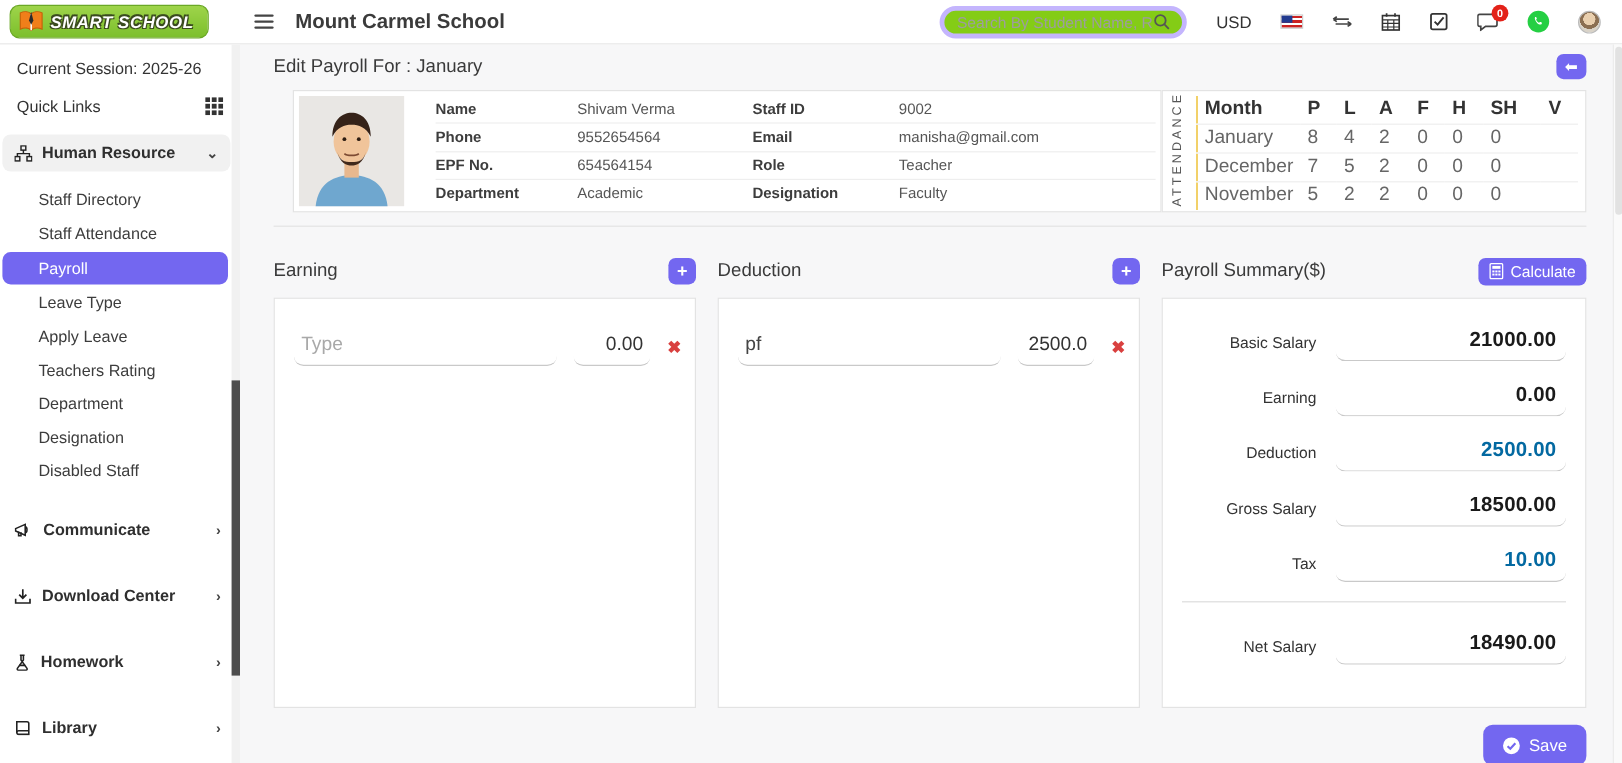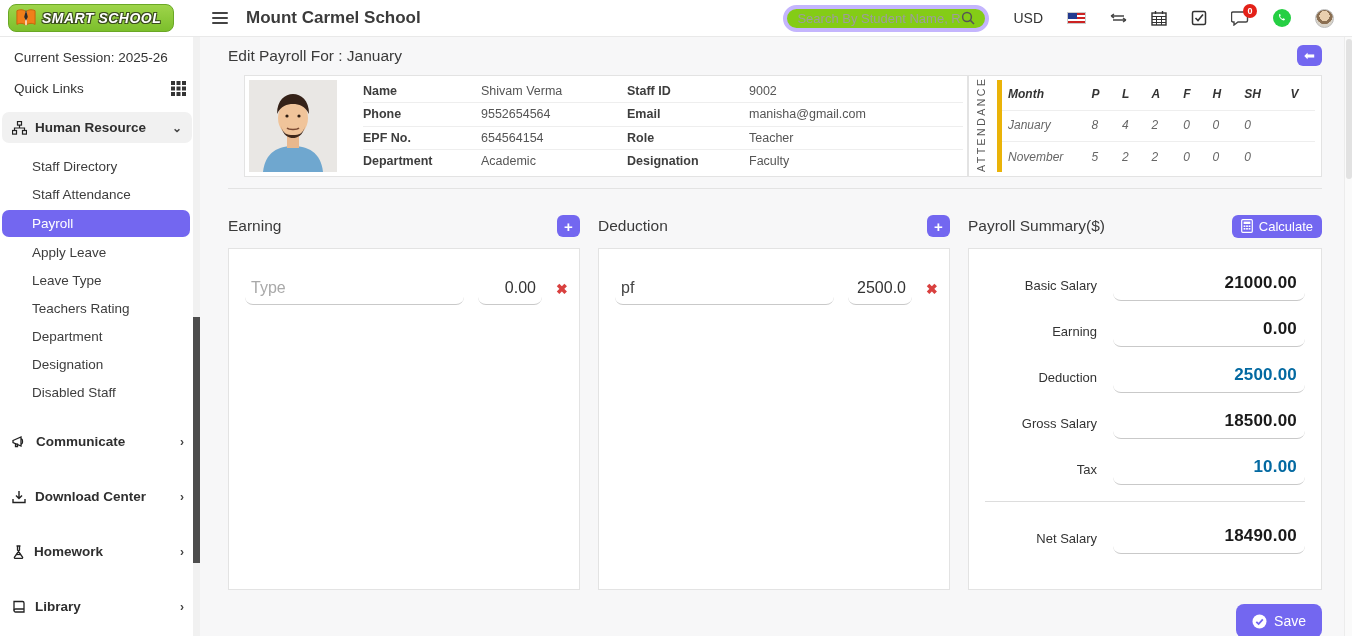--- a/index.html
+++ b/index.html
@@ -59,21 +59,21 @@
   .staff-card { width:724px; height:102px; display:flex; padding:4px; }
   .staff-photo { width:88px; height:92px; flex-shrink:0; }
   .staff-table { flex:1; margin-left:26px; display:flex; flex-direction:column; }
   .staff-tr { flex:1; display:grid; grid-template-columns:118px 146px 122px 1fr; align-items:center; border-bottom:1px solid #eee; font-size:12.5px; }
   .staff-tr:last-child { border-bottom:none; }
   .staff-tr .lbl { font-weight:bold; color:#3d3d3d; }
   .staff-tr .val { color:#555; }
 
   .att-card { width:354px; height:102px; display:flex; padding:4px 6px; }
   .att-side { writing-mode:vertical-rl; transform:rotate(180deg); font-size:10.5px; color:#555; letter-spacing:2.5px; text-align:center; width:18px; }
-  .att-table { flex:1; border-left:5px solid #eab308; margin-left:4px; border-collapse:collapse; font-size:12px;font-style:italic; }
+  .att-table { flex:1; border-left:1px solid #eab308; margin-left:4px; border-collapse:collapse; font-size:16px; }
   .att-table th { font-weight:bold; color:#333; text-align:left; padding:2px 3px 3px 6px; }
   .att-table td { color:#666; padding:2px 3px 3px 6px; border-top:1px solid #eee; }
   .att-table .mcol { width:86px; }
 
   .hr-divider { border:none; border-top:1px solid #e3e3e3; margin-top:11px; }
 
   .cols-row { display:flex; justify-content:space-between; margin-top:24px; }
   .col-earning, .col-deduction { width:352px; }
   .col-summary { width:354px; }
   .col-head { display:flex; justify-content:space-between; align-items:center; height:26px; margin-bottom:9px; }
@@ -197,22 +197,22 @@
           <rect x="10.5" y="9.5" width="4" height="3.6" fill="none" stroke="#222" stroke-width="1.2"></rect>
           <path d="M7.5 4.1 V7 M2.5 9.5 V7 H12.5 V9.5" fill="none" stroke="#222" stroke-width="1.2"></path>
         </svg>
       <span>Human Resource</span>
       <span class="chev">⌄</span>
     </div>
 
     <div class="sb-sub">Staff Directory</div>
     <div class="sb-sub">Staff Attendance</div>
     <div class="sb-sub active">Payroll</div>
+    <div class="sb-sub">Leave Type</div>
     <div class="sb-sub">Apply Leave</div>
-    <div class="sb-sub">Leave Type</div>
     <div class="sb-sub">Teachers Rating</div>
     <div class="sb-sub">Department</div>
     <div class="sb-sub">Designation</div>
     <div class="sb-sub">Disabled Staff</div>
 
     <div class="sb-section">
       <svg class="ic" width="15" height="14" viewBox="0 0 15 14">
           <path d="M1 5.5 L9 2 V11 L1 7.5 Z" fill="none" stroke="#222" stroke-width="1.3"></path>
           <path d="M9 4 C11 4,11 9,9 9" fill="none" stroke="#222" stroke-width="1.3"></path>
           <path d="M3.5 8 V11.5 H5.5 V8.6" fill="none" stroke="#222" stroke-width="1.3"></path>
@@ -318,20 +318,30 @@
             <td>January</td>
             <td>8</td>
             <td>4</td>
             <td>2</td>
             <td>0</td>
             <td>0</td>
             <td>0</td>
             <td></td>
           </tr>
           <tr>
+            <td>December</td>
+            <td>7</td>
+            <td>5</td>
+            <td>2</td>
+            <td>0</td>
+            <td>0</td>
+            <td>0</td>
+            <td></td>
+          </tr>
+          <tr>
             <td>November</td>
             <td>5</td>
             <td>2</td>
             <td>2</td>
             <td>0</td>
             <td>0</td>
             <td>0</td>
             <td></td>
           </tr>
         </tbody>

